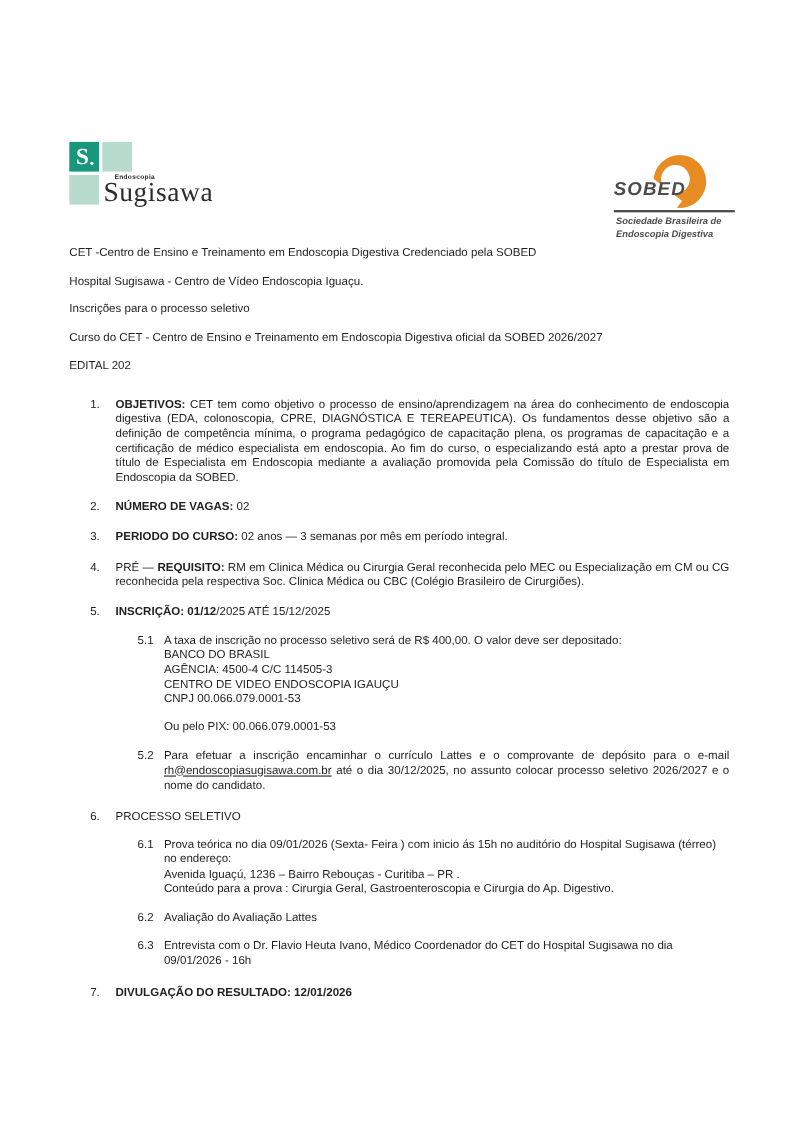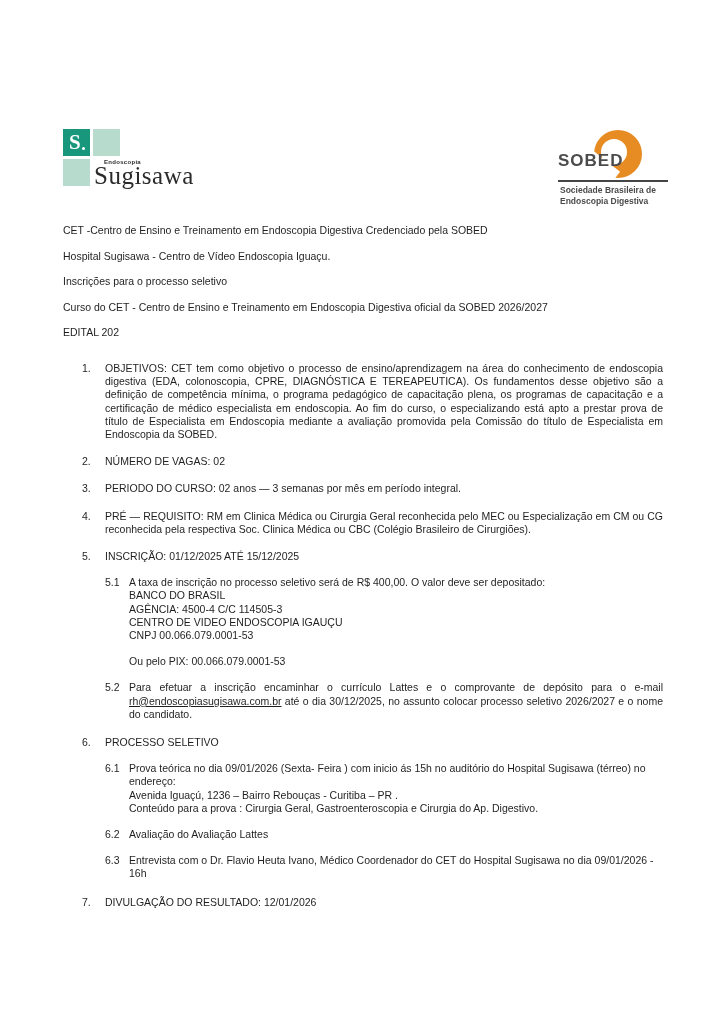--- a/index.html
+++ b/index.html
@@ -30,21 +30,21 @@
     font-size:6px;font-weight:bold;color:#2c2c2c;
     letter-spacing:.3px;margin-left:10px;margin-bottom:-2px;
   }
   .sugi-brand{
     display:block;
     font-family:"Liberation Serif",serif;
     font-size:25px;color:#2b2b2b;letter-spacing:.5px;line-height:1;
   }
 
   
-  .sobed{position:absolute;left:558px;top:127px;width:112px;height:85px;}
+  .sobed{position:absolute;left:558px;top:138px;width:112px;height:85px;font-style:italic;}
   .sobed-ring{position:absolute;left:36px;top:3px;width:48px;height:48px;}
   .ring-outer{position:absolute;left:0;top:0;width:48px;height:48px;border-radius:50%;background:#E78C23;}
   .ring-hole{position:absolute;left:7px;top:9px;width:26px;height:26px;border-radius:50%;background:#ffffff;}
   .ring-cut{position:absolute;left:-8px;top:30px;width:34px;height:12px;background:#ffffff;transform:rotate(38deg);}
   .sobed-name{
     position:absolute;left:0px;top:24px;
     font-size:17px;font-weight:bold;color:#4b4b4b;letter-spacing:1px;
   }
   .sobed-rule{position:absolute;left:0;top:53px;width:110px;height:2px;background:#454545;}
   .sobed-sub{position:absolute;left:2px;top:58px;font-size:8.5px;font-weight:bold;color:#4b4b4b;line-height:11px;}
@@ -52,23 +52,23 @@
 
   
   .content{position:absolute;left:63px;top:224px;width:600px;}
   .intro-p{font-size:10.5px;line-height:13px;margin:0 0 12.5px 0;}
   .edital{font-size:10.5px;line-height:13px;margin:0 0 23px 0;}
 
   .item{display:flex;margin:0 0 14px 0;font-size:10.5px;line-height:13.2px;}
   .item .num{flex:none;width:23px;margin-left:19px;}
   .item .ibody{flex:1;}
   .just{text-align:justify;}
-  b,.bold{font-weight:normal;}
+  b,.bold{font-weight:bold;}
 
-  .sub{display:flex;margin:13px 0 0 42px;font-size:10.5px;line-height:13.2px;}
+  .sub{display:flex;margin:13px 0 0 62px;font-size:10.5px;line-height:13.2px;}
   .sub .subnum{flex:none;width:24px;}
   .sub .sbody{flex:1;}
   .bankline{display:block;}
   .pixline{display:block;margin-top:13px;}
   .email-link{color:#1f1f1f;text-decoration:underline;}
   .item-tight{margin-bottom:0;}
   .mt-lg{margin-top:15px;}
 </style>
 </head>
 <body>

